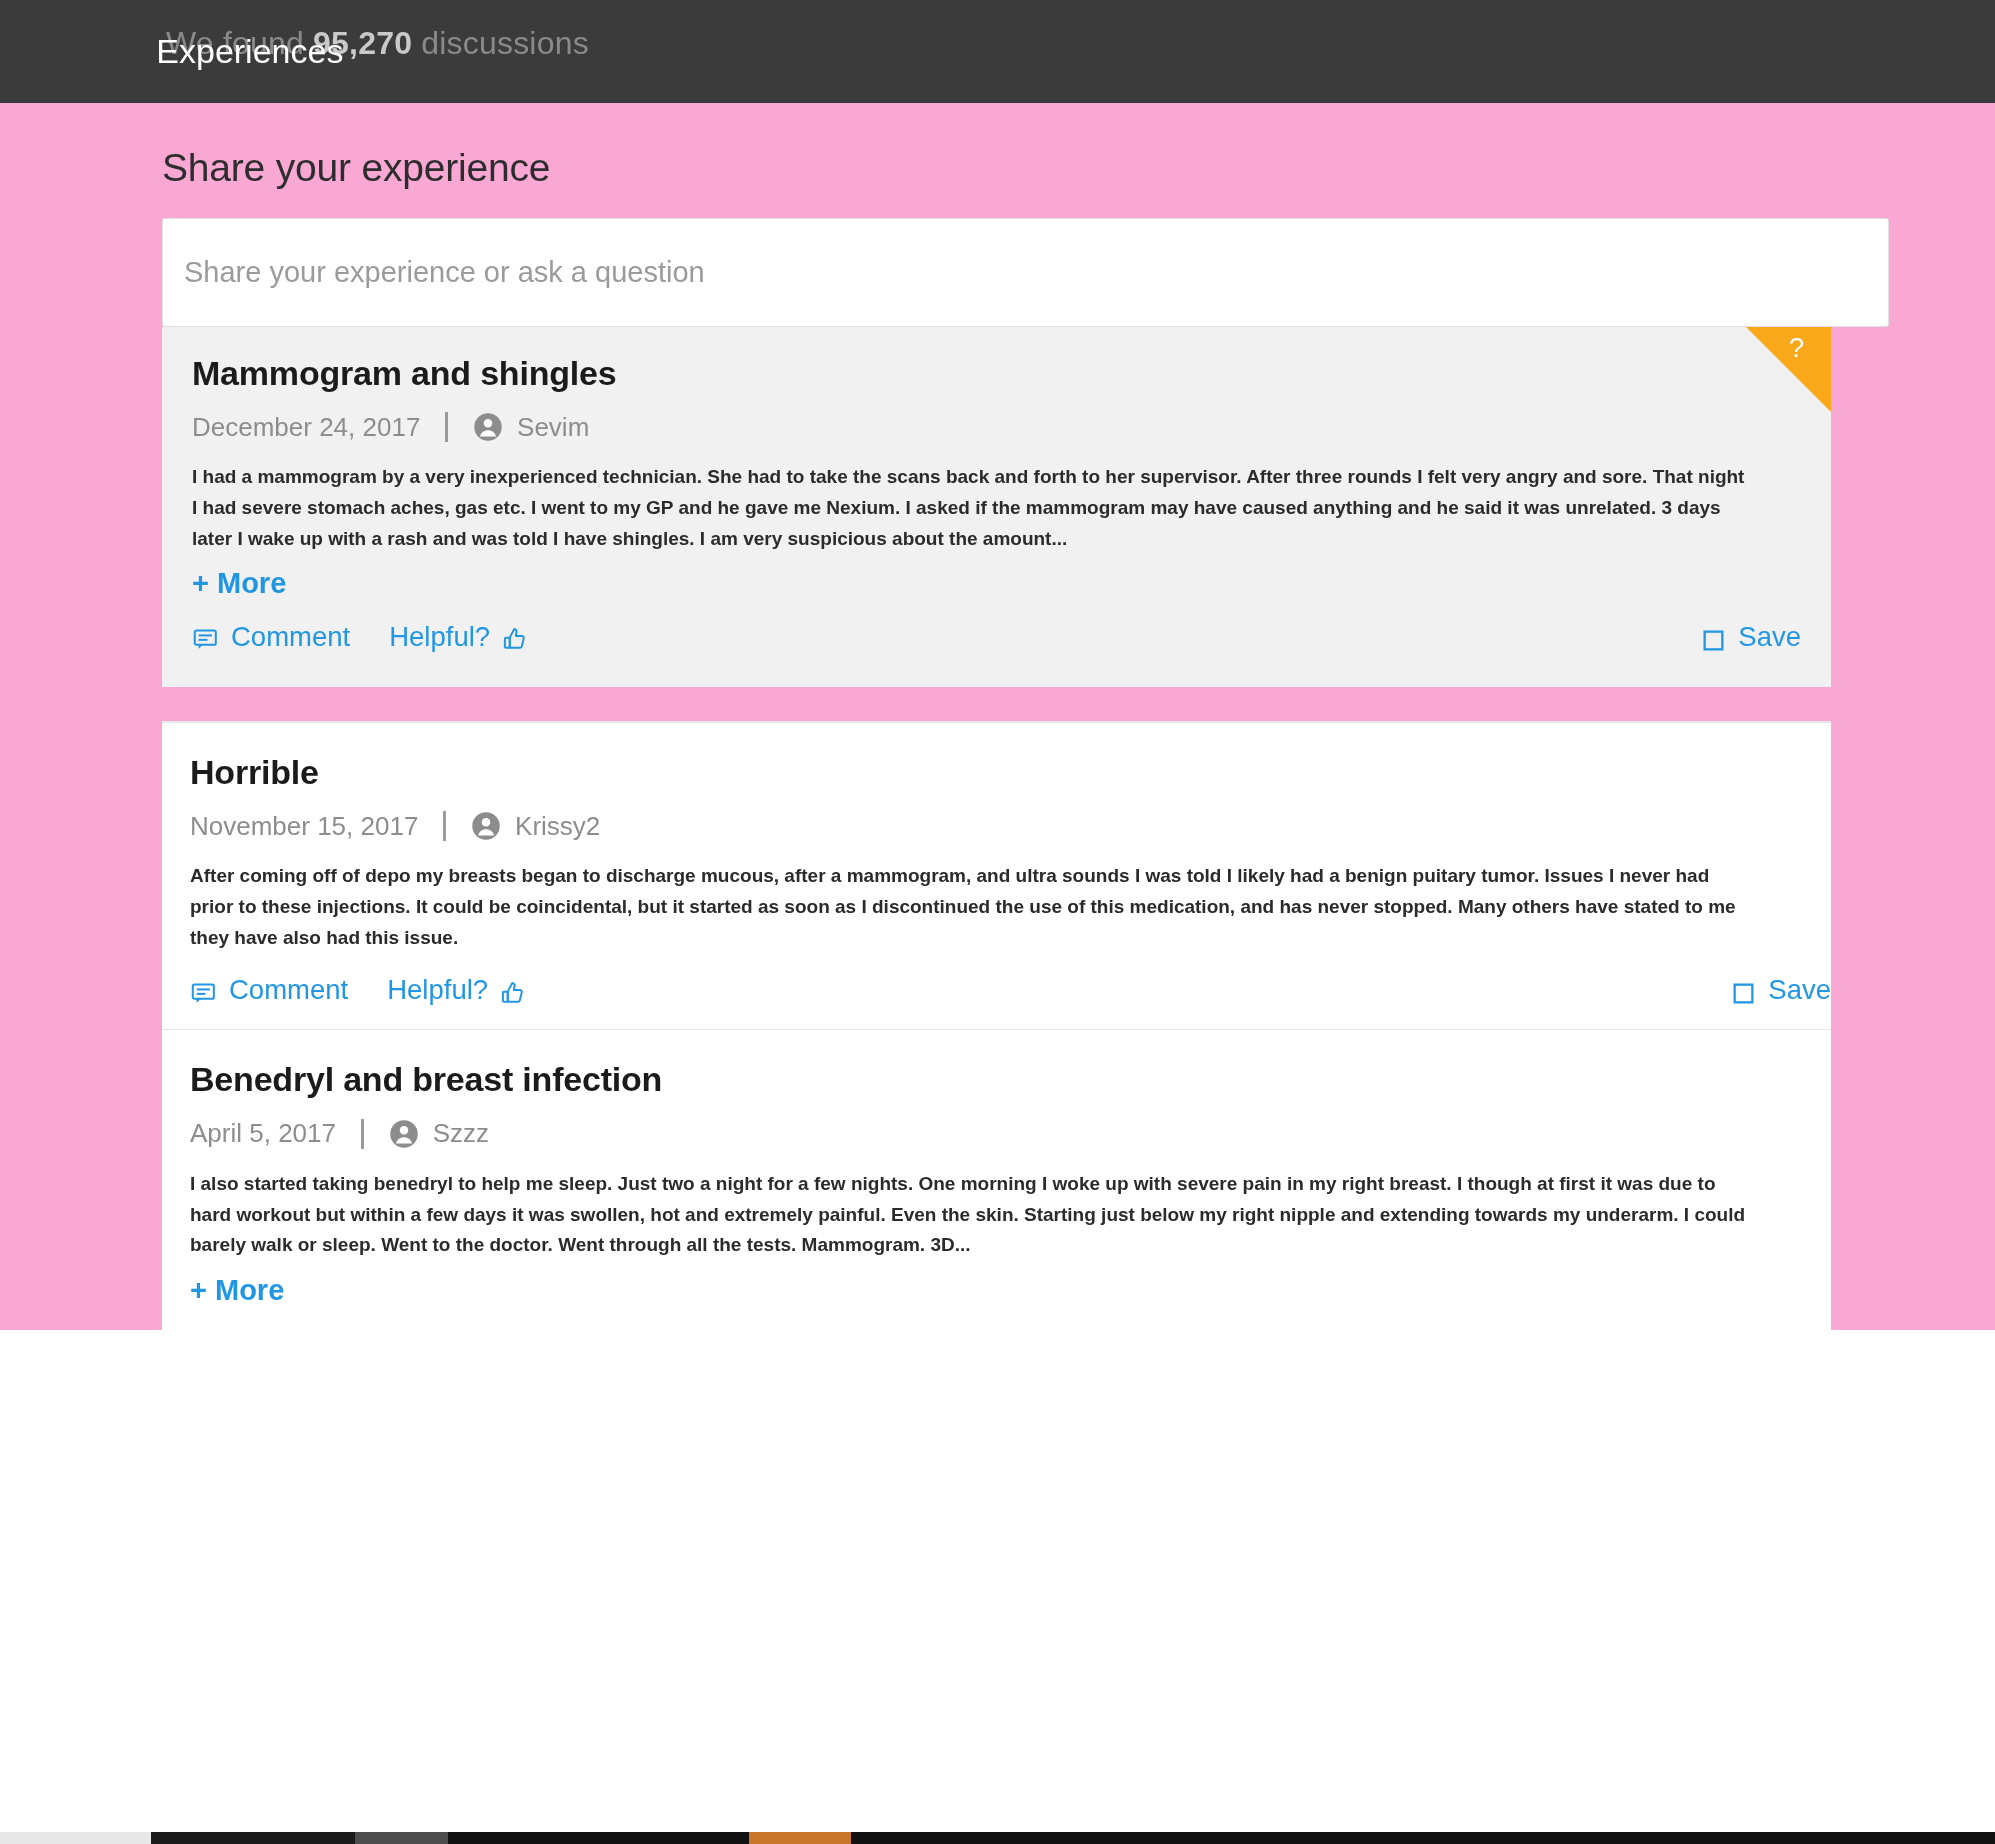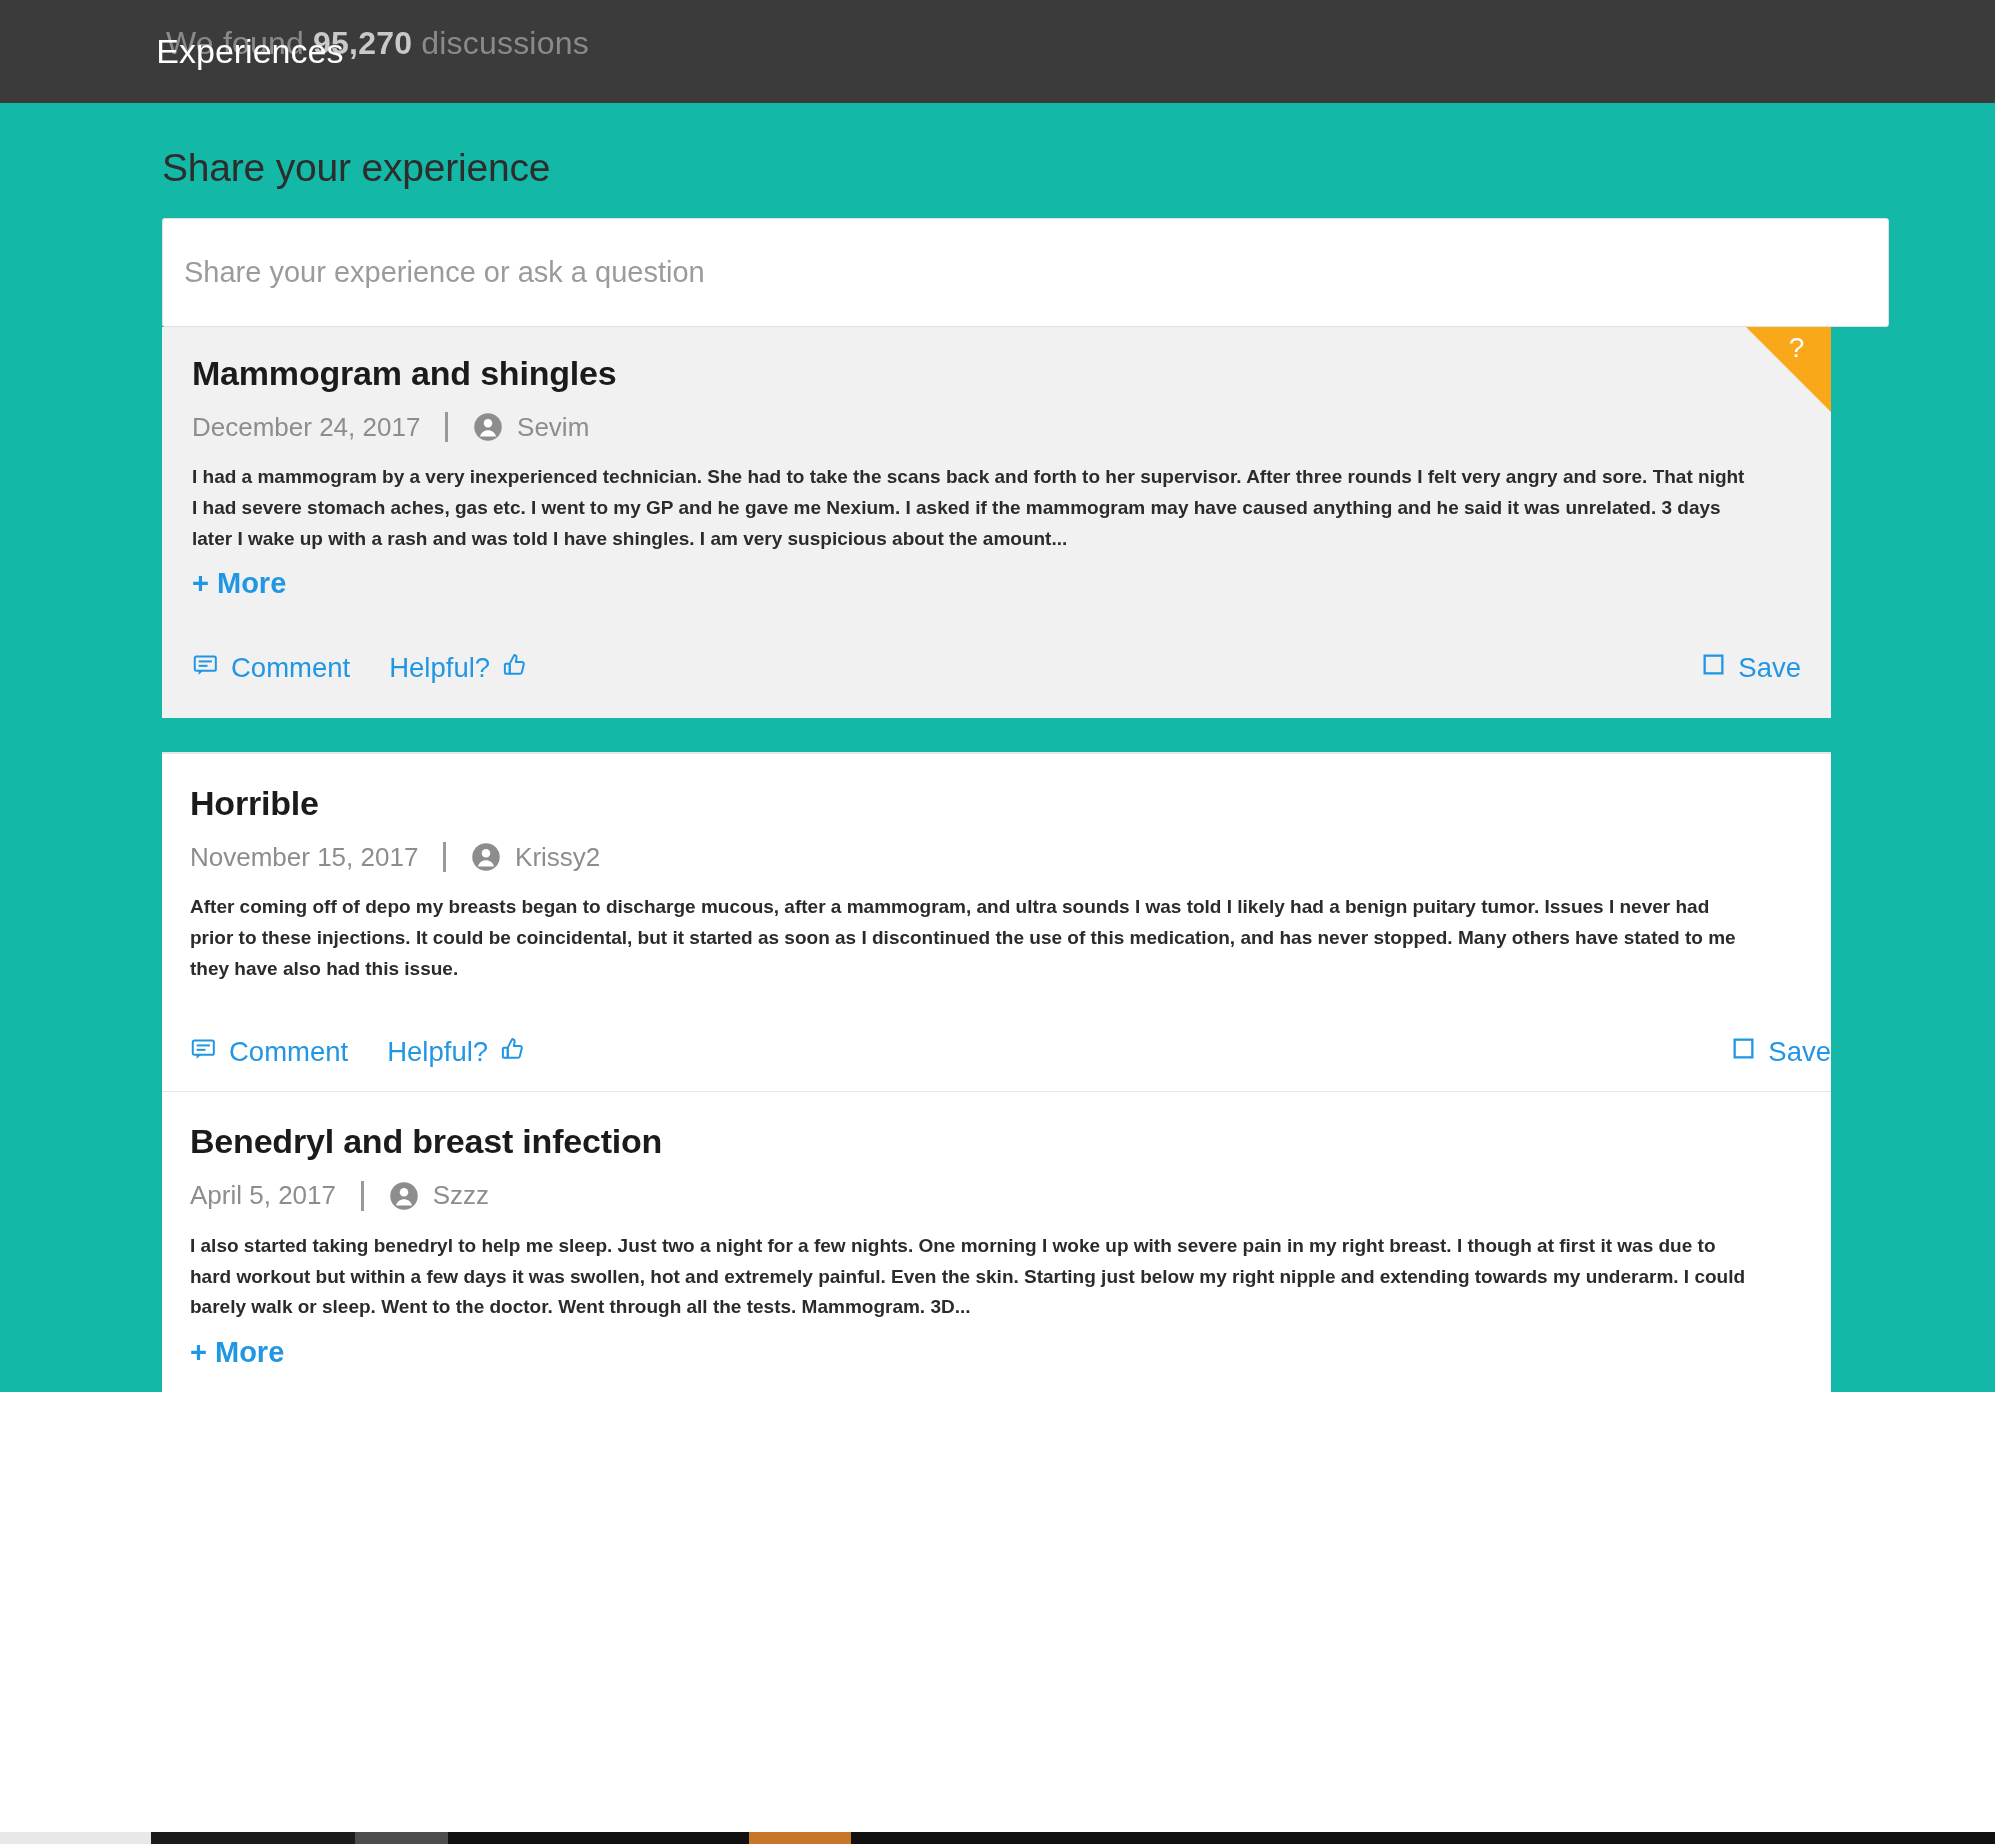--- a/index.html
+++ b/index.html
@@ -59,21 +59,21 @@
     left: 0; right: 0;
     bottom: 0;
     height: 8px;
     background: #18a2dc;
   }
 
   
   .content {
     position: relative;
     padding: 0 0 0 0;
-    background: #14b8a6;
+    background: #f9a8d4;
   }
   .section-title {
     margin: 0;
     padding: 43px 0 0 162px;
     font-size: 39px;
     font-weight: normal;
     color: #2d2d2d;
     letter-spacing: -0.2px;
   }
 
@@ -193,26 +193,25 @@
 
   .actions {
     display: flex;
     align-items: center;
     margin-top: 21px;
     font-size: 27.5px;
     color: #2196e3;
   }
   .action {
     display: inline-flex;
-    align-items: flex-start;
+    align-items: flex-end;
     gap: 12.4px;
     cursor: pointer;
     margin-right: 39px;
     white-space: nowrap;
-    margin-top: 31px;
   }
   .action.save {
     margin-left: auto;
     margin-right: 0;
   }
   .action svg { display: block; }
 
   
   .os-strip {
     position: absolute;

